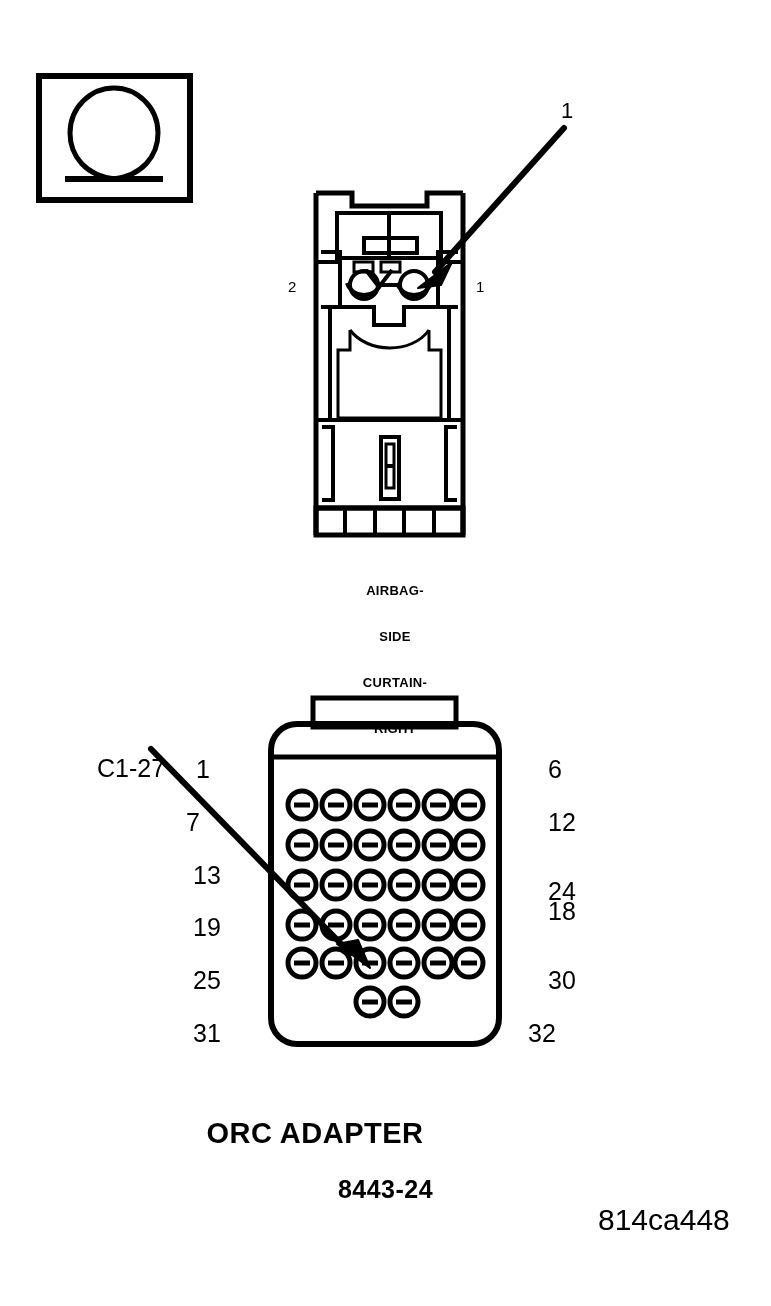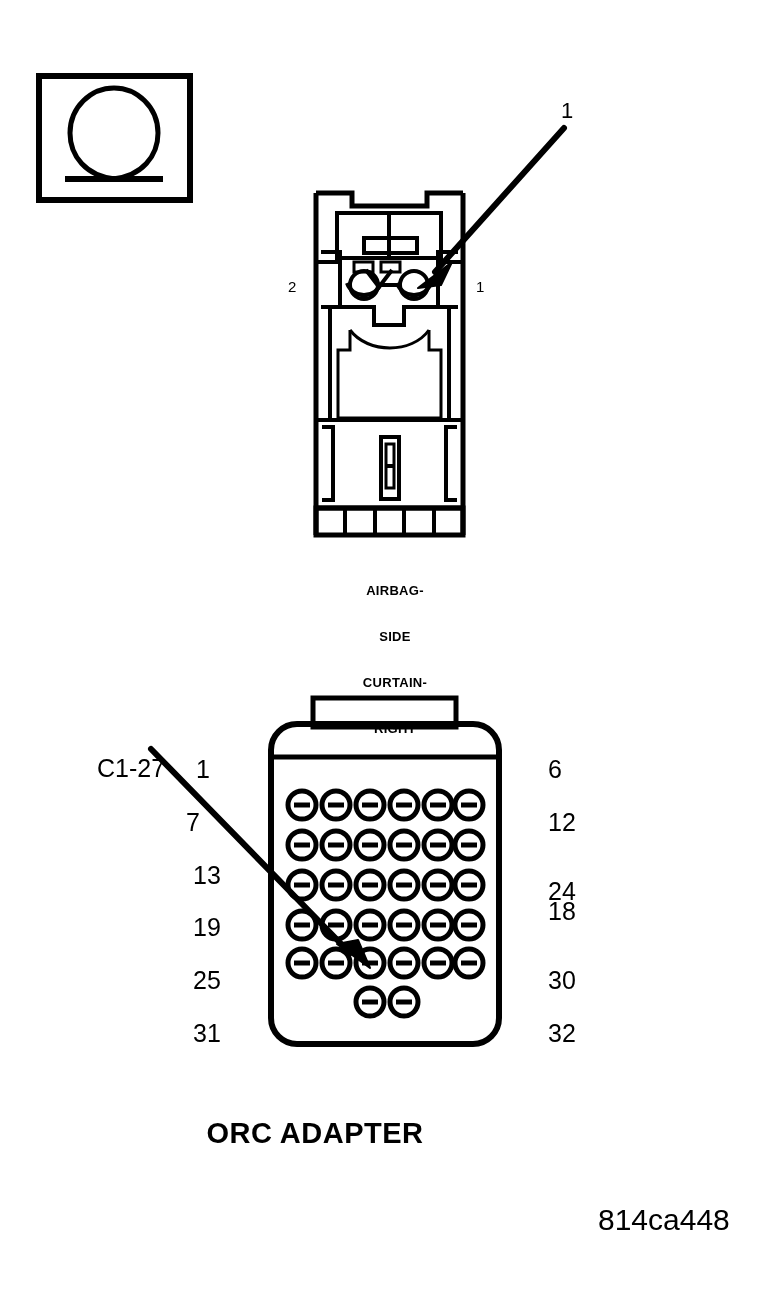--- a/index.html
+++ b/index.html
@@ -265,19 +265,20 @@
   <div class="lbl pin-num" style="left:193px; top:863px;">13</div>
   <div class="lbl pin-num" style="left:193px; top:915px;">19</div>
   <div class="lbl pin-num" style="left:193px; top:968px;">25</div>
   <div class="lbl pin-num" style="left:193px; top:1021px;text-align:center;">31</div>
 
   <div class="lbl pin-num" style="left:548px; top:757px;">6</div>
   <div class="lbl pin-num" style="left:548px; top:810px;">12</div>
   <div class="lbl pin-num" style="left:548px; top:863px;margin-top:36px;">18</div>
   <div class="lbl pin-num" style="left:548px; top:879px;">24</div>
   <div class="lbl pin-num" style="left:548px; top:968px;">30</div>
-  <div class="lbl pin-num" style="left:548px; top:1021px;">32</div>
+  <div class="lbl pin-num" style="left:528px; top:1021px;">32</div>
 
   <div class="lbl title-main" style="left:0px; top:1119px; width:630px;">ORC ADAPTER</div>
+  <div class="lbl title-part" style="left:0px; top:1177px; width:771px;">8443-24</div>
 
   <div class="lbl fig-id" style="left:598px; top:1205px;">814ca448</div>
 
 </div>
 
 </body></html>

